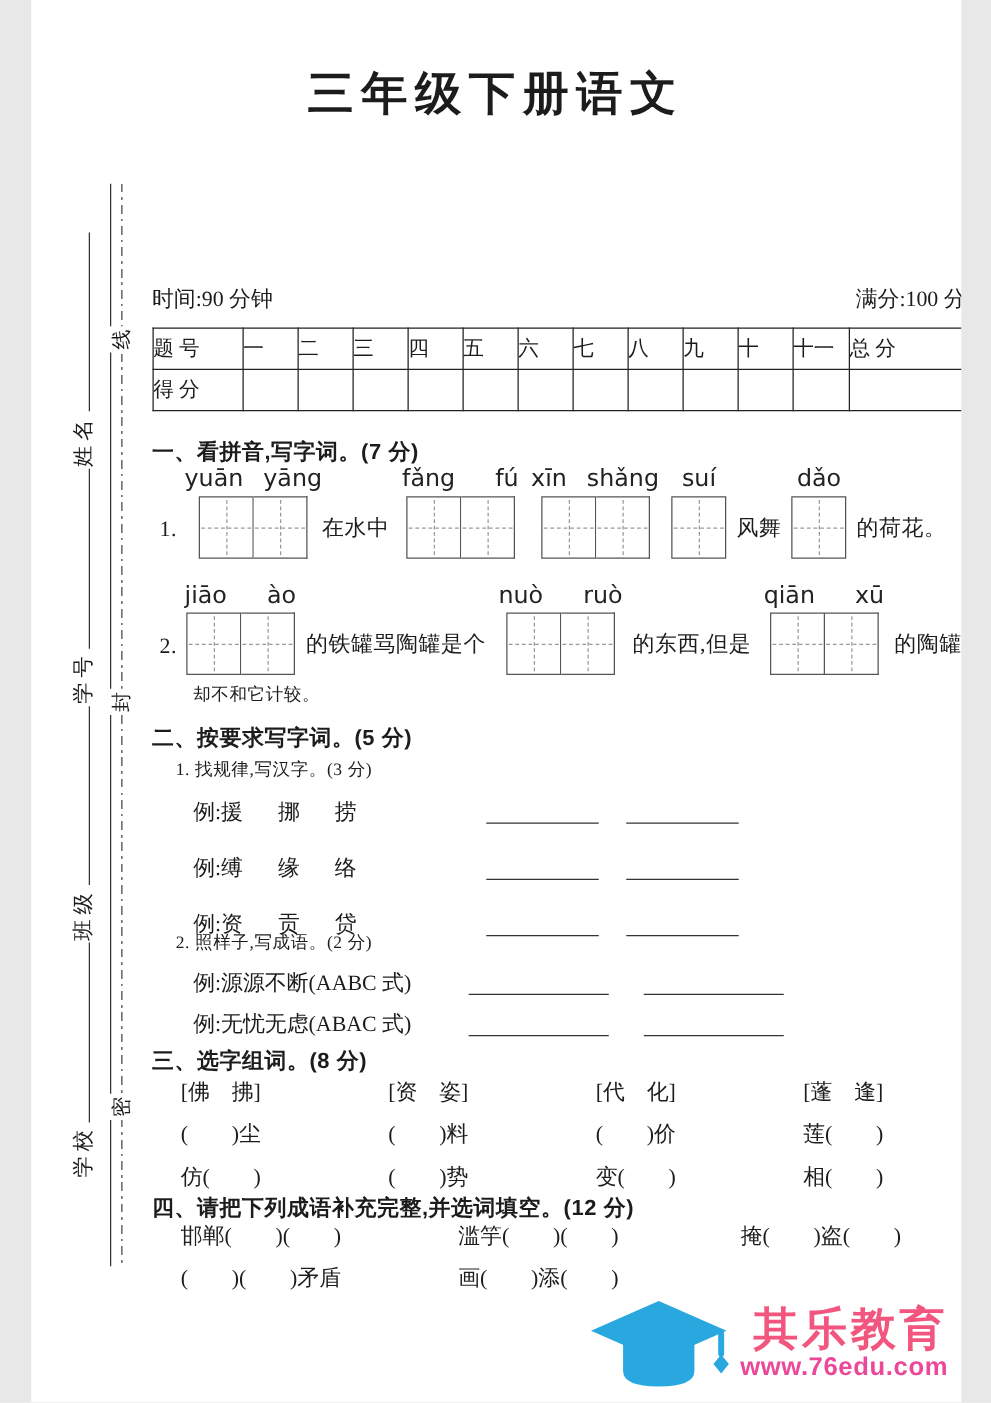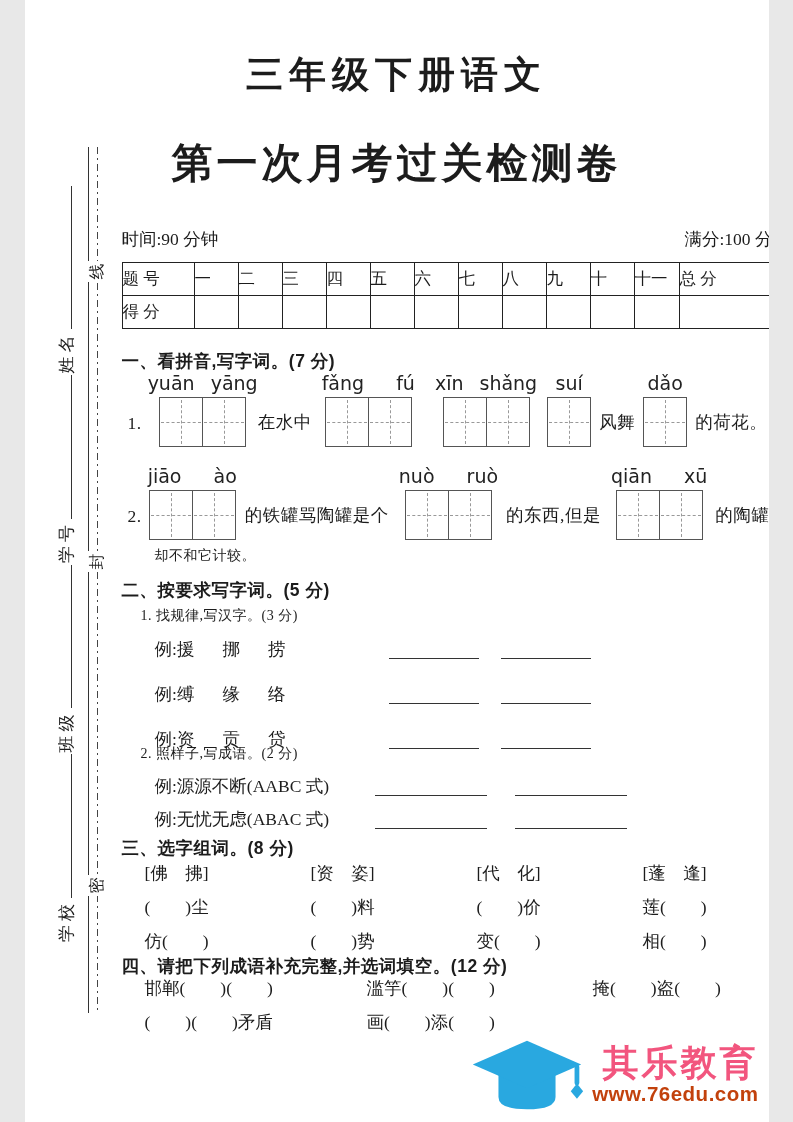--- a/index.html
+++ b/index.html
@@ -60,21 +60,20 @@
     font-size:36px; letter-spacing:3px; line-height:1.05;}
   .site{font-family:"Liberation Sans","DejaVu Sans",sans-serif; font-weight:bold;
     font-size:20.5px; letter-spacing:0.5px;}
 </style>
 </head>
 <body>
 
 <div class="page">
 
   <div class="course-title">三年级下册语文</div>
-  <div class="exam-title">第一次月考过关检测卷</div>
   <div class="info-row">
     <span>时间:90 分钟</span>
     <span>满分:100 分</span>
   </div>
 
   <div class="seal-solid"></div>
   <div class="seal-dashdot"></div>
   <span class="seal-char" style="top:258px;">线</span>
   <span class="seal-char" style="top:548px;">封</span>
   <span class="seal-char" style="top:872px;">密</span>
@@ -151,21 +150,21 @@
         </div>
     </div>
     <span class="seg">在水中</span>
     <div class="bgroup" style="margin-left:10px;">
       <div class="pinyin">fǎng  fú</div>
       <div class="boxes">
           <div class="wbox"></div>
           <div class="wbox"></div>
         </div>
     </div>
-    <div class="bgroup" style="margin-left:20px;">
+    <div class="bgroup" style="margin-left:10px;">
       <div class="pinyin">xīn shǎng</div>
       <div class="boxes">
           <div class="wbox"></div>
           <div class="wbox"></div>
         </div>
     </div>
     <div class="bgroup" style="margin-left:10px;">
       <div class="pinyin">suí</div>
       <div class="boxes">
           <div class="wbox"></div>
@@ -280,17 +279,17 @@
     <svg width="118" height="78" viewBox="0 0 120 82">
       <g fill="#29A8E0" style="fill: rgb(41, 168, 224);">
         <path d="M30 40 L30 64 Q30 77 60 77 Q90 77 90 64 L90 40 L60 54 Z"></path>
         <path d="M60 5 L117 30 L60 55 L3 30 Z"></path>
         <rect x="110" y="30" width="5" height="22" rx="2.5"></rect>
         <path d="M112.5 50 L119 58 L112.5 66 L106 58 Z"></path>
       </g>
     </svg>
     <div class="logo-text">
       <span class="brand" style="color: rgb(242, 85, 126);">其乐教育</span>
-      <span class="site" style="color: #c2410c;">www.76edu.com</span>
+      <span class="site" style="color: #ec4899;">www.76edu.com</span>
     </div>
   </div>
 
 </div>
 
 </body></html>

